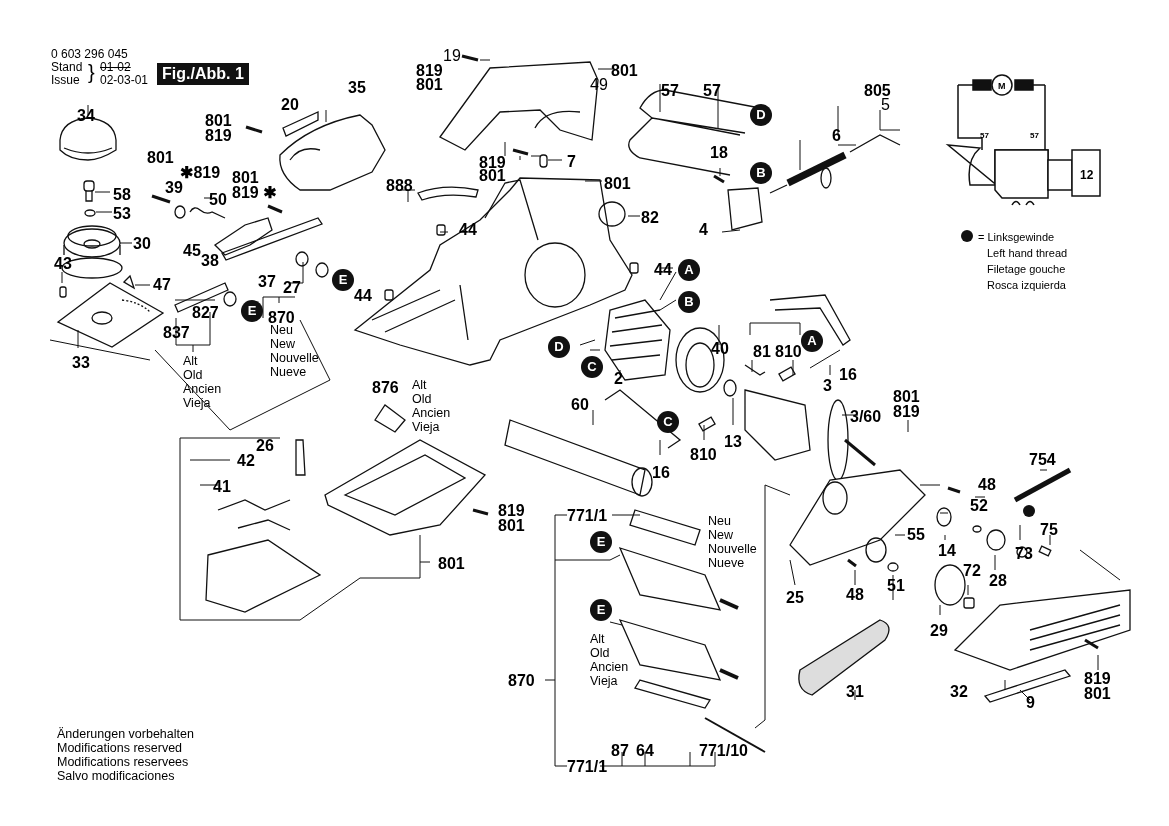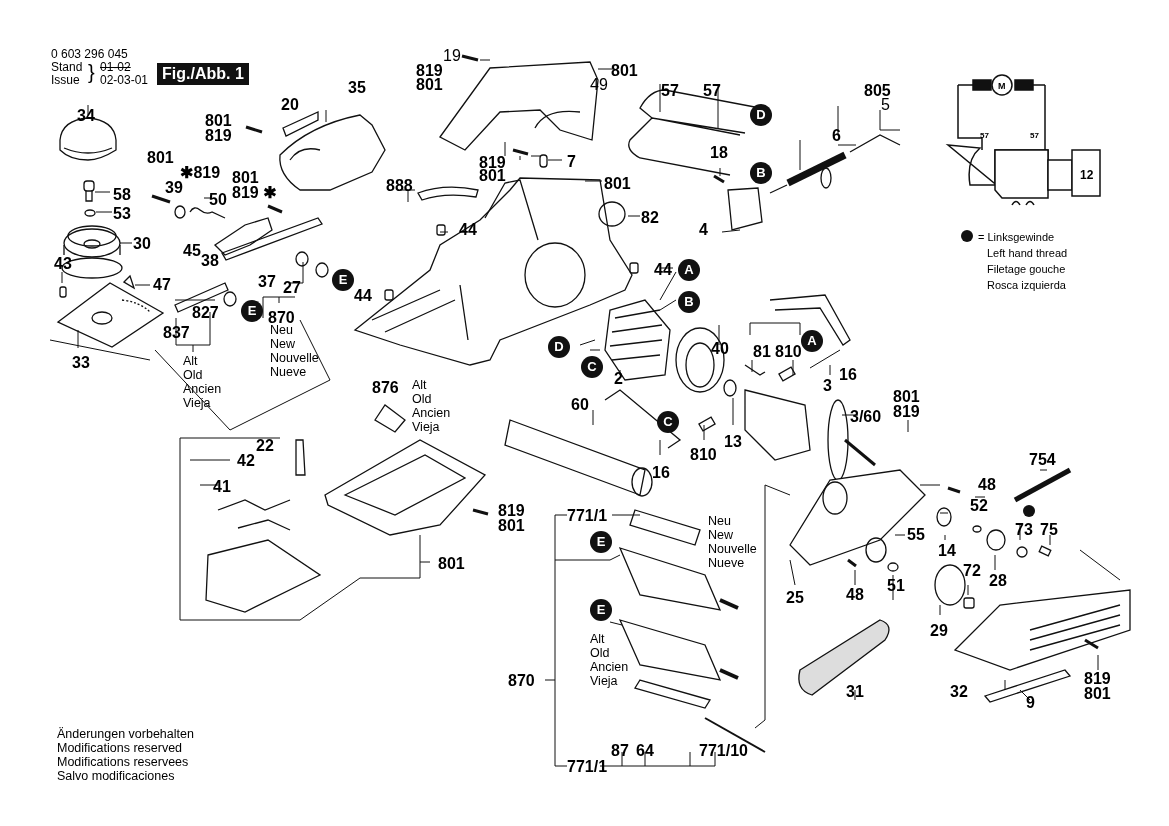--- a/index.html
+++ b/index.html
@@ -334,36 +334,36 @@
 <div class="lbl" style="left:614px;top:371px;">2</div>
 <div class="lbl" style="left:571px;top:397px;">60</div>
 <div class="lbl" style="left:823px;top:378px;">3</div>
 <div class="lbl" style="left:850px;top:409px;">3/60</div>
 <div class="lbl" style="left:893px;top:389px;">801</div>
 <div class="lbl" style="left:893px;top:404px;">819</div>
 <div class="lbl" style="left:724px;top:434px;">13</div>
 <div class="lbl" style="left:690px;top:447px;">810</div>
 <div class="lbl" style="left:652px;top:465px;">16</div>
 <div class="lbl" style="left:372px;top:380px;">876</div>
-<div class="lbl" style="left:256px;top:438px;">22</div>
+<div class="lbl" style="left:256px;top:438px;">26</div>
 <div class="lbl" style="left:237px;top:453px;">42</div>
 <div class="lbl" style="left:213px;top:479px;">41</div>
 <div class="lbl" style="left:498px;top:503px;">819</div>
 <div class="lbl" style="left:498px;top:518px;">801</div>
 <div class="lbl" style="left:438px;top:556px;">801</div>
 <div class="lbl" style="left:567px;top:508px;">771/1</div>
 <div class="lbl" style="left:508px;top:673px;">870</div>
 <div class="lbl" style="left:611px;top:743px;">87</div>
 <div class="lbl" style="left:636px;top:743px;">64</div>
 <div class="lbl" style="left:699px;top:743px;">771/10</div>
 <div class="lbl" style="left:567px;top:759px;">771/1</div>
 <div class="lbl" style="left:1029px;top:452px;">754</div>
 <div class="lbl" style="left:978px;top:477px;">48</div>
 <div class="lbl" style="left:970px;top:498px;">52</div>
-<div class="lbl" style="left:1015px;top:522px;">73</div>
+<div class="lbl" style="left:1015px;top:546px;">73</div>
 <div class="lbl" style="left:1040px;top:522px;">75</div>
 <div class="lbl" style="left:907px;top:527px;">55</div>
 <div class="lbl" style="left:938px;top:543px;">14</div>
 <div class="lbl" style="left:989px;top:573px;">28</div>
 <div class="lbl" style="left:963px;top:563px;">72</div>
 <div class="lbl" style="left:786px;top:590px;">25</div>
 <div class="lbl" style="left:846px;top:587px;">48</div>
 <div class="lbl" style="left:887px;top:578px;">51</div>
 <div class="lbl" style="left:930px;top:623px;">29</div>
 <div class="lbl" style="left:846px;top:684px;">31</div>

